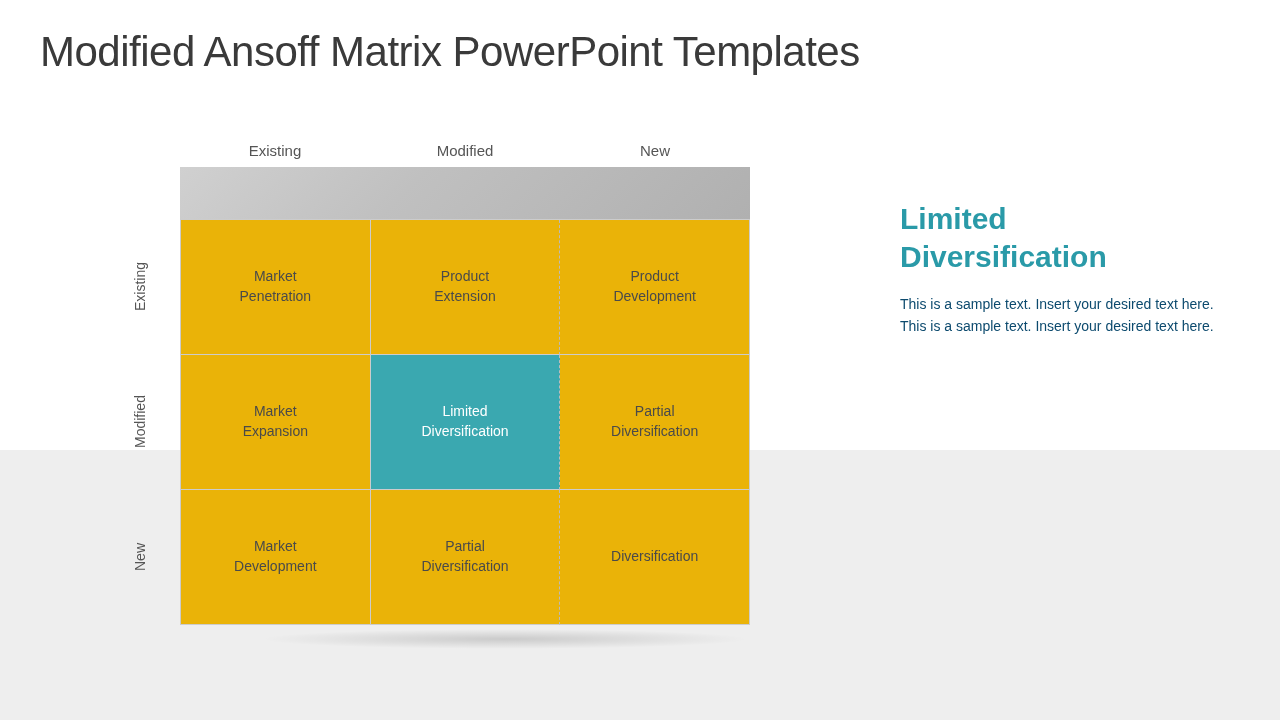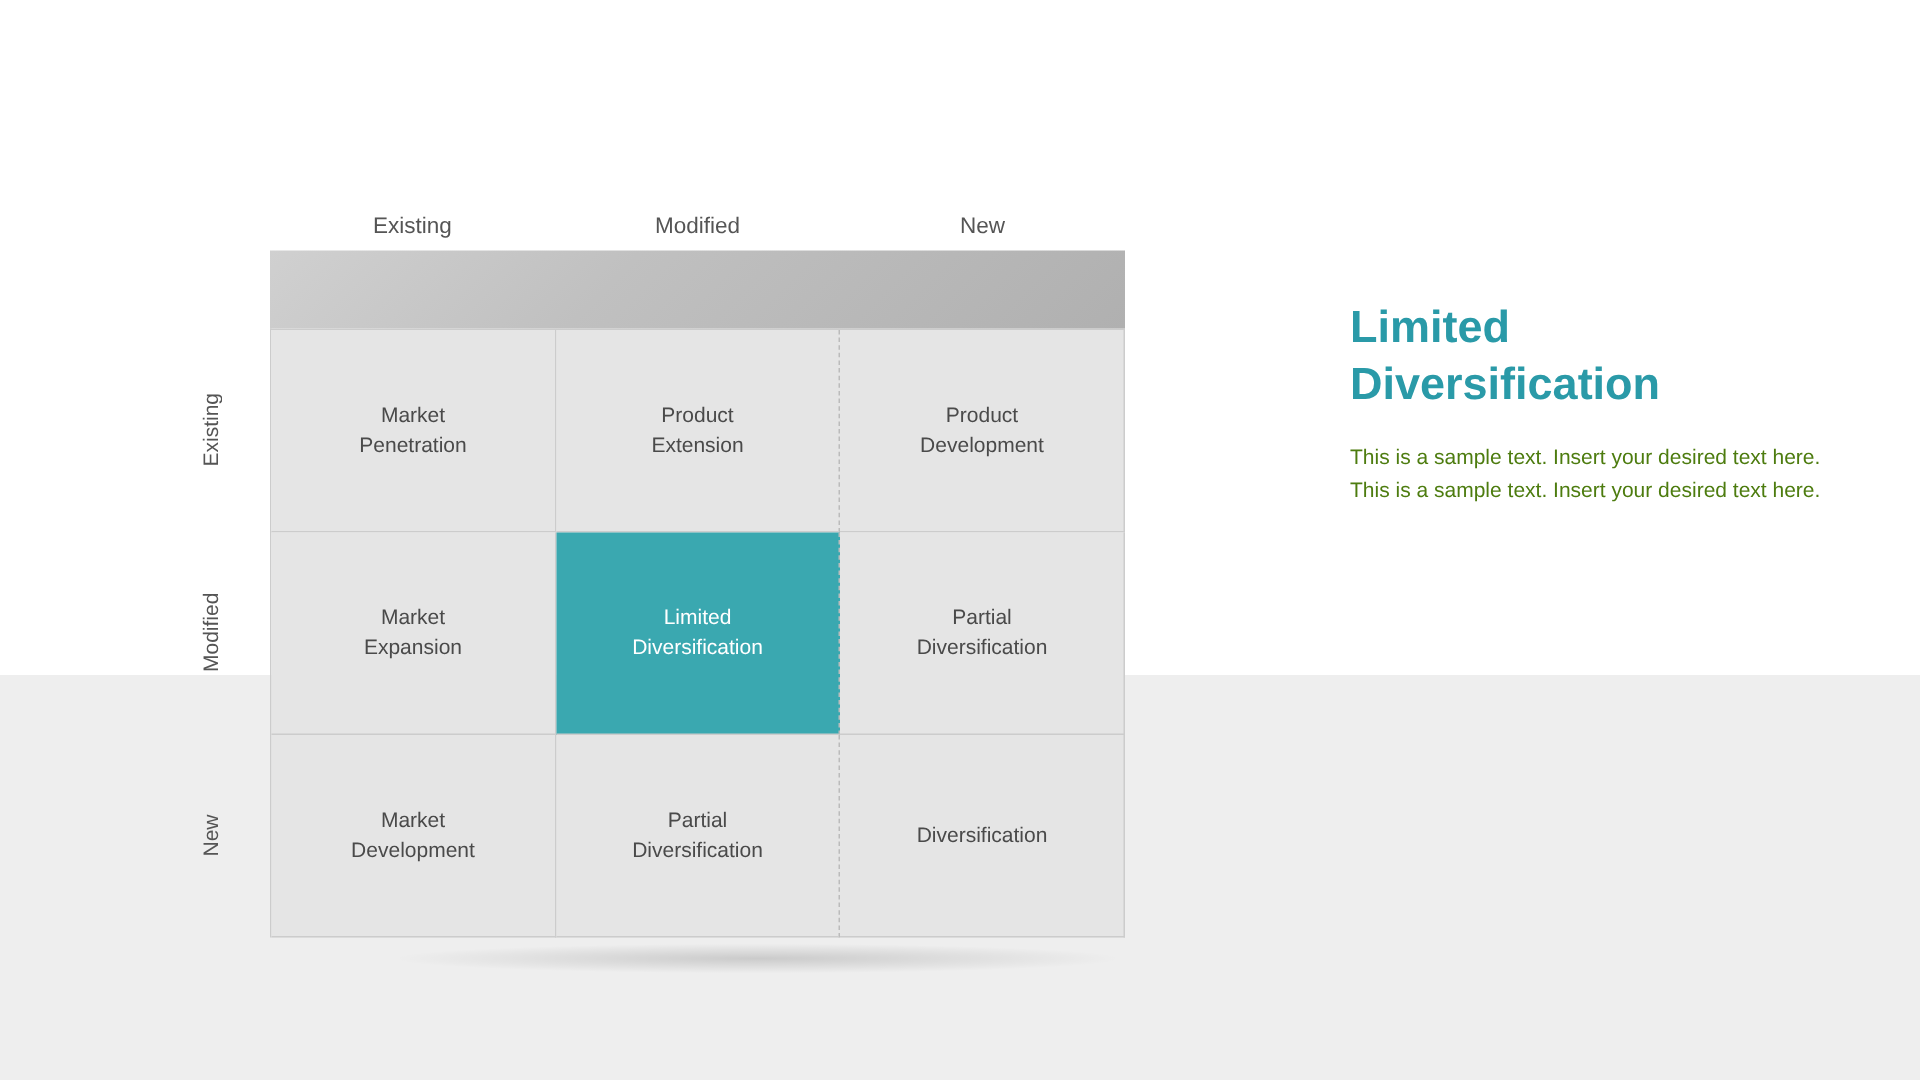--- a/index.html
+++ b/index.html
@@ -113,21 +113,21 @@
     .cell {
       border-right: 1px solid #ccc;
       border-bottom: 1px solid #ccc;
       display: flex;
       align-items: center;
       justify-content: center;
       text-align: center;
       font-size: 14px;
       color: #4a4a4a;
       padding: 10px;
-      background: #e5e5e5;
+      background: #eab308;
       line-height: 1.4;
     }
 
     .cell.highlighted {
       background: #3aa8b0;
       color: white;
     }
 
     
     .cell:nth-child(2), .cell:nth-child(5), .cell:nth-child(8) {
@@ -160,31 +160,32 @@
     .panel-title {
       font-size: 30px;
       font-weight: 600;
       color: #2a9aa8;
       line-height: 1.25;
       margin-bottom: 18px;
     }
 
     .panel-text {
       font-size: 14px;
-      color: #4d7c0f;
+      color: #0c4a6e;
       line-height: 1.6;
     }
   </style>
 </head>
 <body>
 
 <div class="slide">
 
   <div class="bottom-area"></div>
 
+  <div class="title">Modified Ansoff Matrix PowerPoint Templates</div>
 
   <div class="matrix-wrapper">
 
     <div class="col-headers">
       <div class="col-header">Existing</div>
       <div class="col-header">Modified</div>
       <div class="col-header">New</div>
     </div>
 
     <div class="matrix-body">

